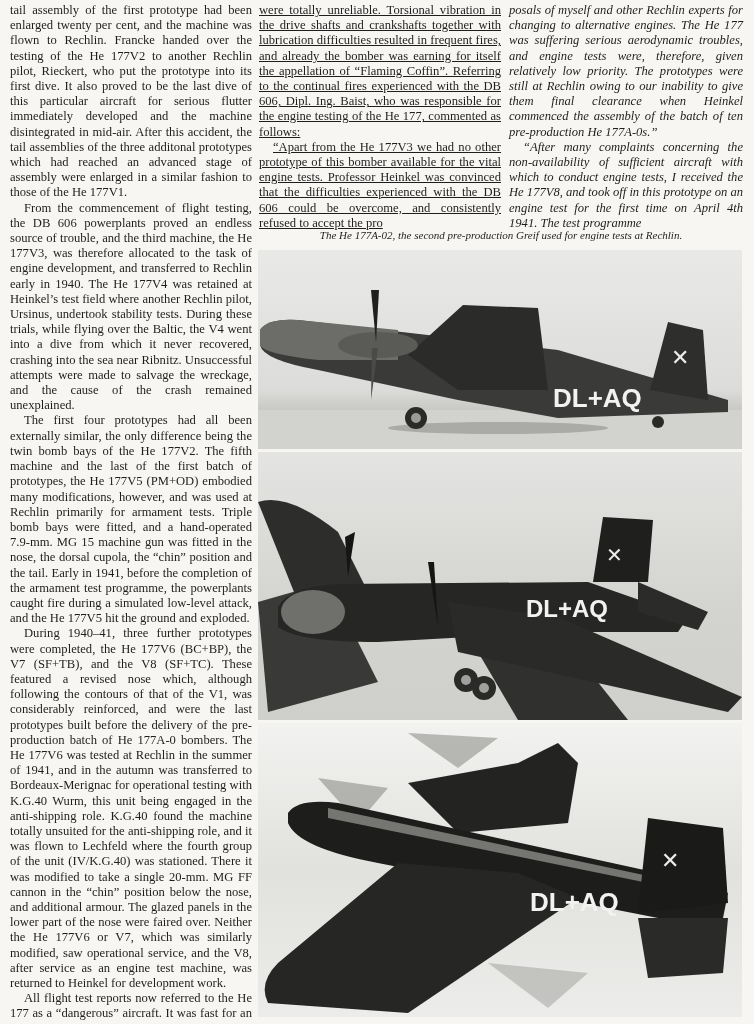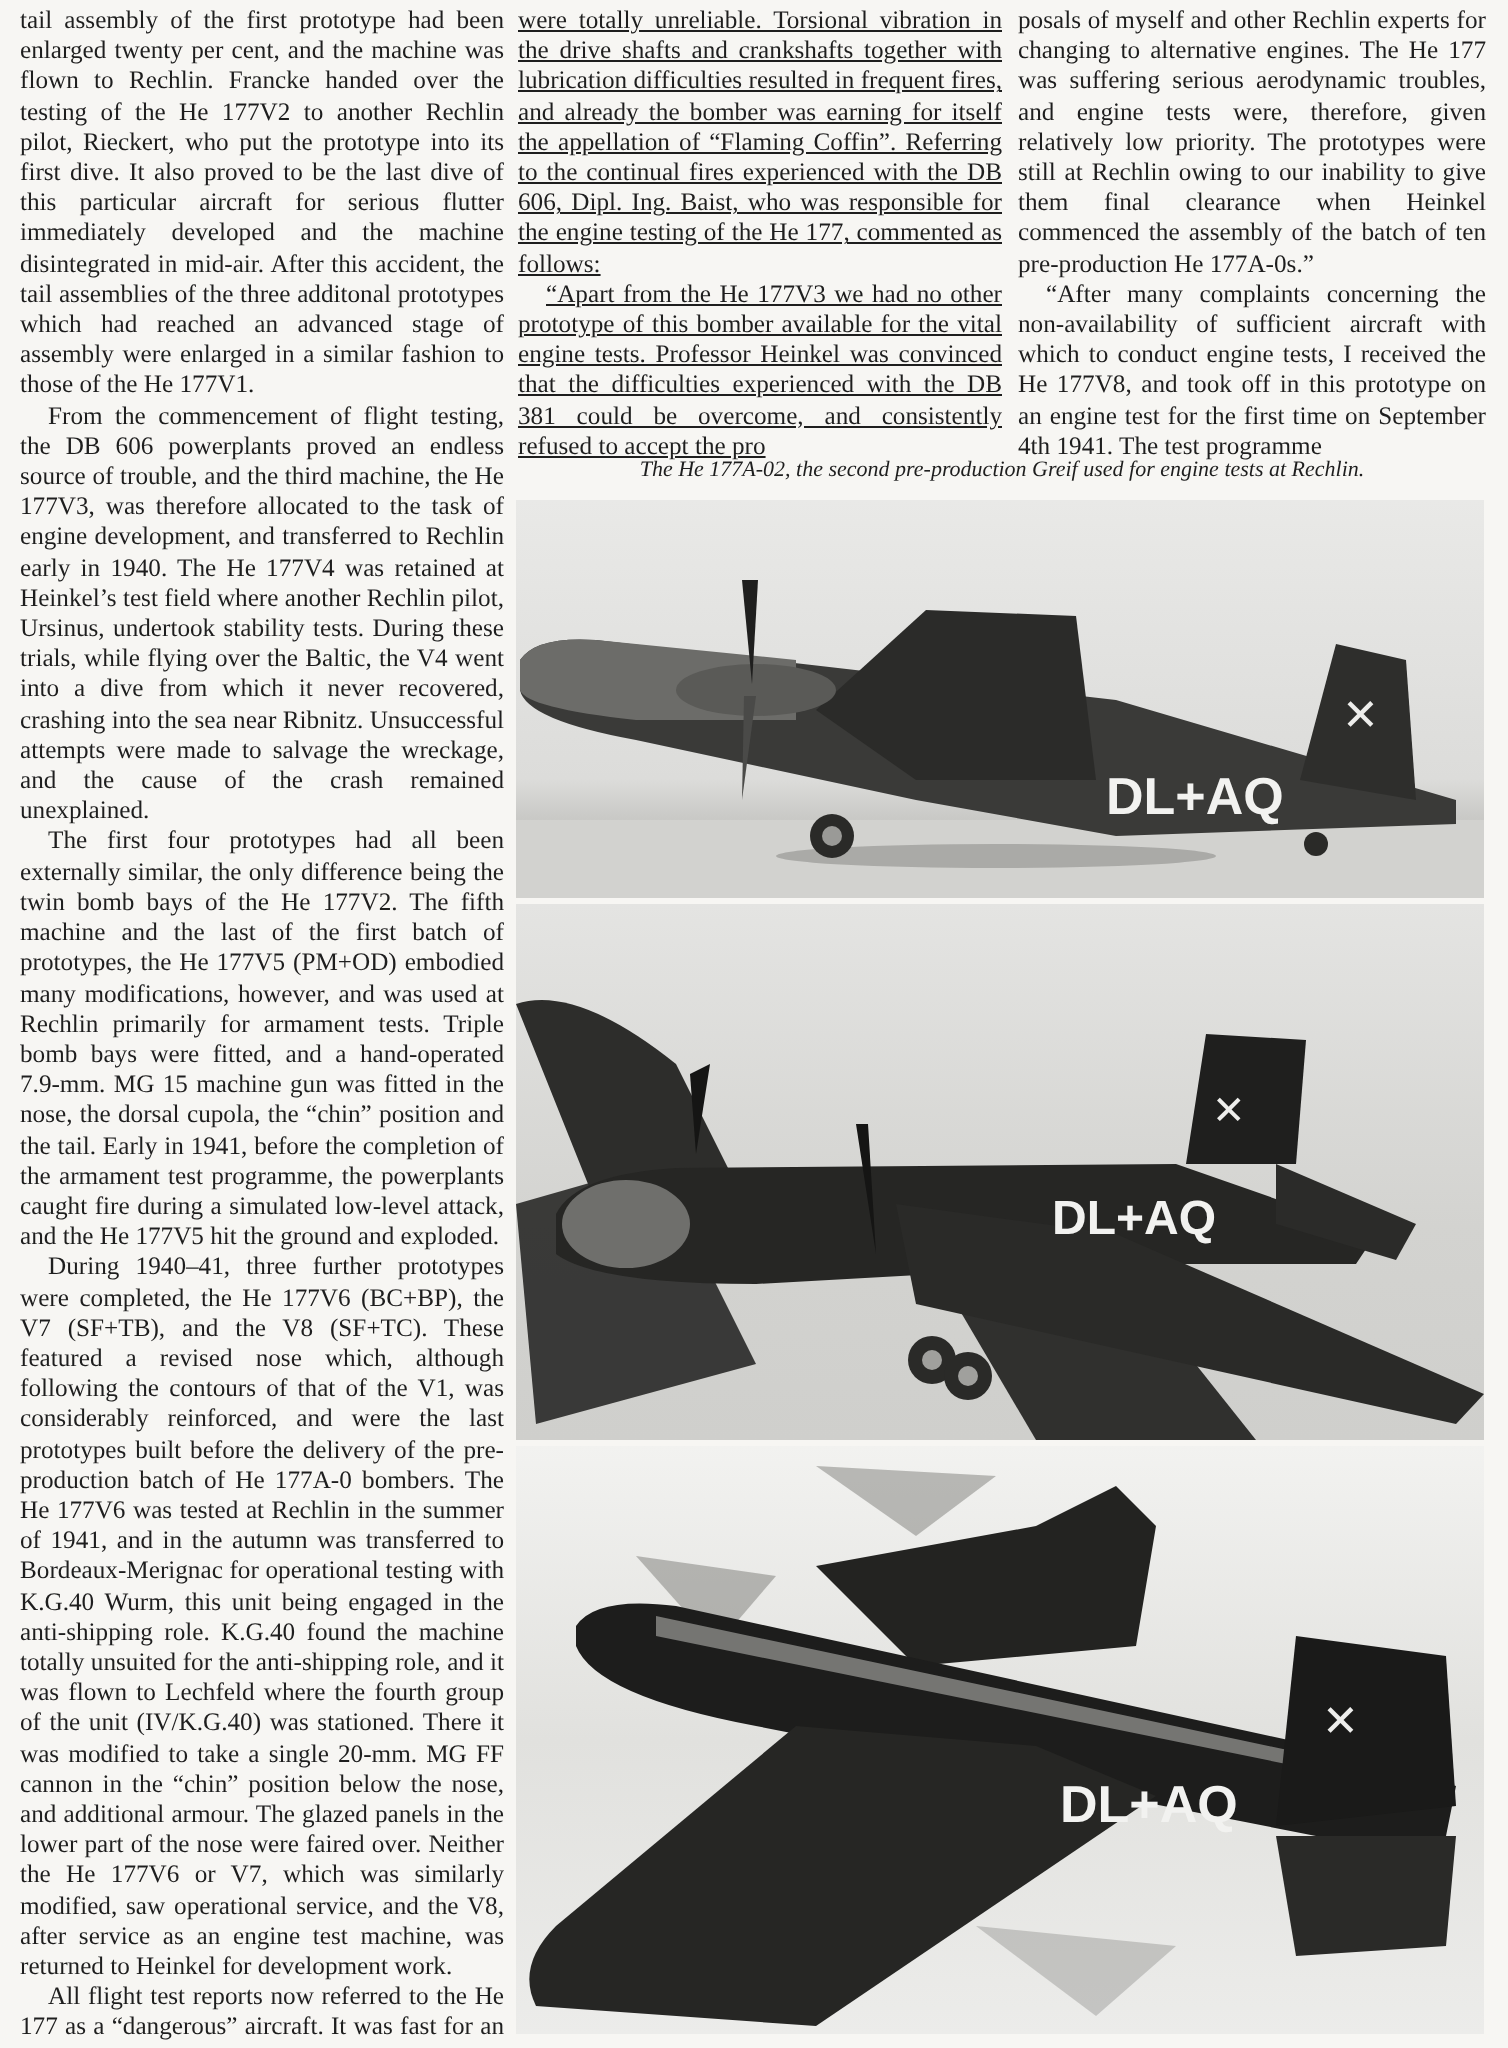--- a/index.html
+++ b/index.html
@@ -13,21 +13,21 @@
     position: absolute;
     font-size: 12.6px;
     line-height: 15.2px;
     text-align: justify;
     hyphens: manual;
   }
   .col p { margin: 0; text-indent: 0; }
   .col p.ind { text-indent: 14px; }
   #col1 { left: 10px; top: 3px; width: 242px; }
   #col2 { left: 259px; top: 3px; width: 242px; text-decoration: underline; }
-  #col3 { left: 509px; top: 3px; width: 234px; }
+  #col3 { left: 509px; top: 3px; width: 234px; font-style: italic; }
   #caption {
     position: absolute; left: 258px; top: 228px; width: 486px;
     text-align: center; font-style: italic; font-size: 11px; line-height: 15px;
   }
   .photo {
     position: absolute; left: 258px; width: 484px; overflow: hidden;
     background: #d9d9d7;
   }
   #photo1 { top: 250px; height: 199px; background: linear-gradient(#e9e9e7, #dcdcda 70%, #c9c9c6 80%, #e0e0de); }
   #photo2 { top: 452px; height: 268px; background: linear-gradient(#e4e4e2, #d3d3d0 60%, #cfcfcc); }
@@ -41,26 +41,26 @@
 <div id="col1" class="col">
   <p>tail assembly of the first prototype had been enlarged twenty per cent, and the machine was flown to Rechlin. Francke handed over the testing of the He 177V2 to another Rechlin pilot, Rieckert, who put the proto­type into its first dive. It also proved to be the last dive of this particular aircraft for serious flutter immediately developed and the machine disintegrated in mid-air. After this accident, the tail assemblies of the three additonal prototypes which had reached an advanced stage of assembly were enlarged in a similar fashion to those of the He 177V1.</p>
   <p class="ind">From the commencement of flight test­ing, the DB 606 powerplants proved an endless source of trouble, and the third machine, the He 177V3, was therefore allocated to the task of engine development, and transferred to Rechlin early in 1940. The He 177V4 was retained at Heinkel’s test field where another Rechlin pilot, Ursinus, undertook stability tests. During these trials, while flying over the Baltic, the V4 went into a dive from which it never recovered, crashing into the sea near Ribnitz. Unsuccessful attempts were made to salvage the wreckage, and the cause of the crash remained unexplained.</p>
   <p class="ind">The first four prototypes had all been externally similar, the only difference being the twin bomb bays of the He 177V2. The fifth machine and the last of the first batch of prototypes, the He 177V5 (PM+OD) embodied many modifications, however, and was used at Rechlin primarily for armament tests. Triple bomb bays were fitted, and a hand-operated 7.9-mm. MG 15 machine gun was fitted in the nose, the dorsal cupola, the “chin” position and the tail. Early in 1941, before the completion of the armament test programme, the powerplants caught fire during a simulated low-level attack, and the He 177V5 hit the ground and exploded.</p>
   <p class="ind">During 1940–41, three further proto­types were completed, the He 177V6 (BC+BP), the V7 (SF+TB), and the V8 (SF+TC). These featured a revised nose which, although following the contours of that of the V1, was considerably reinforced, and were the last prototypes built before the delivery of the pre-production batch of He 177A-0 bombers. The He 177V6 was tested at Rechlin in the summer of 1941, and in the autumn was transferred to Bordeaux-Merignac for operational testing with K.G.40 Wurm, this unit being engaged in the anti-shipping role. K.G.40 found the machine totally unsuited for the anti-shipping role, and it was flown to Lechfeld where the fourth group of the unit (IV/K.G.40) was stationed. There it was modified to take a single 20-mm. MG FF cannon in the “chin” position below the nose, and additional armour. The glazed panels in the lower part of the nose were faired over. Neither the He 177V6 or V7, which was similarly modified, saw opera­tional service, and the V8, after service as an engine test machine, was returned to Heinkel for development work.</p>
   <p class="ind">All flight test reports now referred to the He 177 as a “dangerous” aircraft. It was fast for an aircraft of its size, but its controls were heavy, and the DB 606 powerplants</p>
 </div>
 
 <div id="col2" class="col">
   <p>were totally unreliable. Torsional vibration in the drive shafts and crankshafts together with lubrication difficulties resulted in frequent fires, and already the bomber was earning for itself the appellation of “Flaming Coffin”. Referring to the continual fires experienced with the DB 606, Dipl. Ing. Baist, who was responsible for the engine testing of the He 177, commented as follows:</p>
-  <p class="ind">“Apart from the He 177V3 we had no other prototype of this bomber available for the vital engine tests. Professor Heinkel was convinced that the difficulties experi­enced with the DB 381 could be overcome, and consistently refused to accept the pro­</p>
+  <p class="ind">“Apart from the He 177V3 we had no other prototype of this bomber available for the vital engine tests. Professor Heinkel was convinced that the difficulties experi­enced with the DB 606 could be overcome, and consistently refused to accept the pro­</p>
 </div>
 
 <div id="col3" class="col">
   <p>posals of myself and other Rechlin experts for changing to alternative engines. The He 177 was suffering serious aerodynamic troubles, and engine tests were, therefore, given relatively low priority. The proto­types were still at Rechlin owing to our inability to give them final clearance when Heinkel commenced the assembly of the batch of ten pre-production He 177A-0s.”</p>
-  <p class="ind">“After many complaints concerning the non-availability of sufficient aircraft with which to conduct engine tests, I received the He 177V8, and took off in this prototype on an engine test for the first time on September 4th 1941. The test programme</p>
+  <p class="ind">“After many complaints concerning the non-availability of sufficient aircraft with which to conduct engine tests, I received the He 177V8, and took off in this prototype on an engine test for the first time on April 4th 1941. The test programme</p>
 </div>
 
 <div id="caption">The He 177A-02, the second pre-production Greif used for engine tests at Rechlin.</div>
 
 <div id="photo1" class="photo">
   <svg viewBox="0 0 484 199" preserveAspectRatio="none">
     <rect x="0" y="160" width="484" height="39" fill="#d2d2cf"></rect>
     <ellipse cx="240" cy="178" rx="110" ry="6" fill="#8f8f8c" opacity="0.6"></ellipse>
 
     <path d="M2,80 Q10,68 40,70 L300,100 L470,150 L470,162 L300,168 L200,150 L60,120 Q5,110 2,95 Z" fill="#3a3a38"></path>

